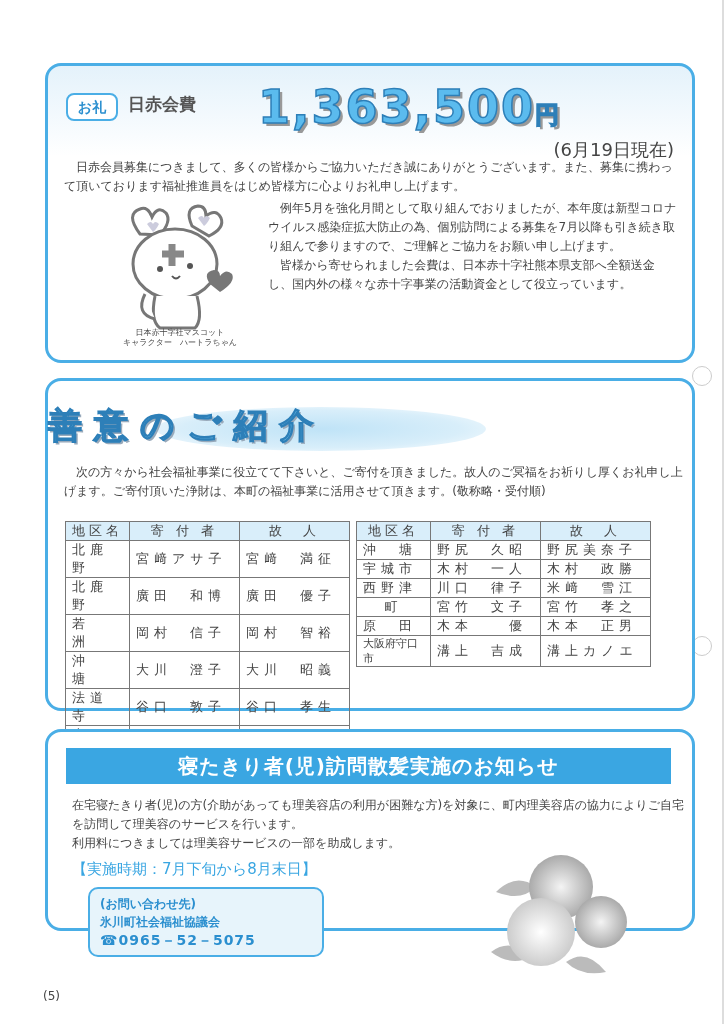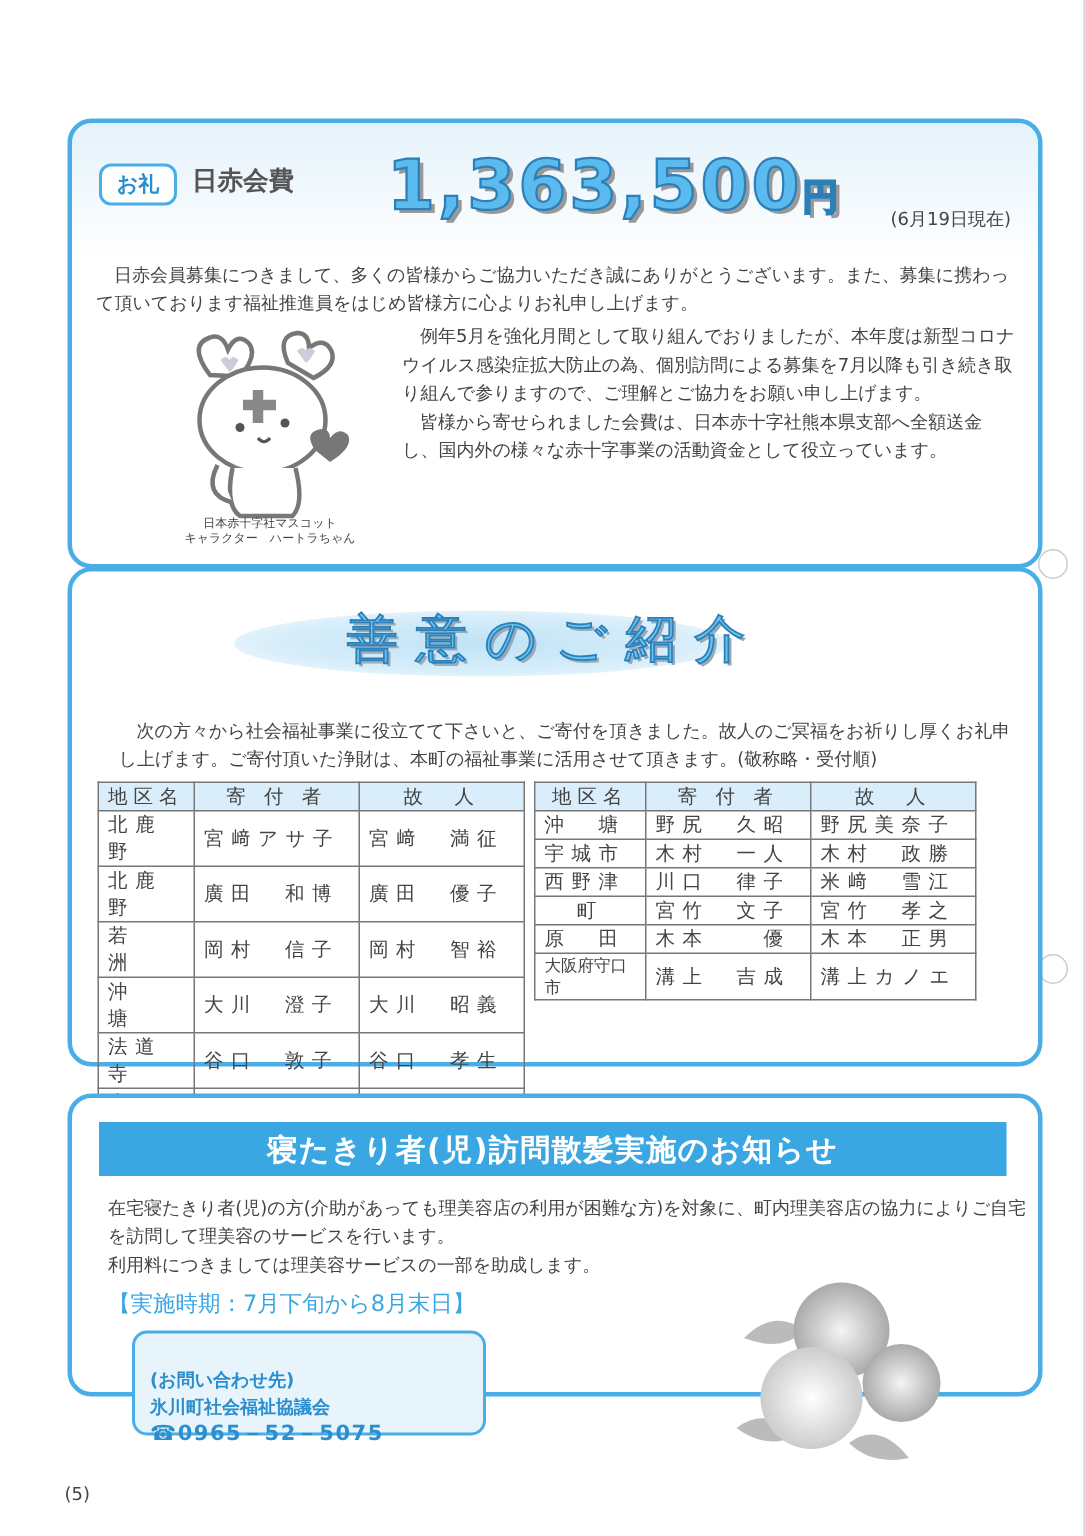--- a/index.html
+++ b/index.html
@@ -5,54 +5,54 @@
   html, body { margin: 0; padding: 0; }
   body {
     width: 724px; height: 1024px; background: #ffffff; position: relative; overflow: hidden;
     font-family: "DejaVu Sans", sans-serif; color: #333;
   }
   .panel {
     position: absolute; left: 45px; width: 650px; border: 3px solid #4aaee6; border-radius: 16px;
     background: #fff; box-sizing: border-box;
   }
   
-  #p1 { top: 63px; height: 300px; background: linear-gradient(#e4f2fb 0px, #ffffff 90px); margin-top: 16px; }
+  #p1 { top: 63px; height: 300px; background: linear-gradient(#e4f2fb 0px, #ffffff 90px); }
   .orei {
     position: absolute; left: 18px; top: 27px; width: 48px; height: 24px; border: 2px solid #4aaee6;
     border-radius: 8px; color: #2b8fcf; font-weight: bold; font-size: 14px; text-align: center; line-height: 24px; background: #fff;
   }
   .fee-label { position: absolute; left: 80px; top: 27px; font-size: 17px; font-weight: bold; color: #555; }
   .amount {
     position: absolute; left: 210px; top: 14px; font-family: "DejaVu Sans", sans-serif; font-weight: bold;
     font-size: 46px; letter-spacing: 2px; color: #5bbbee;
     -webkit-text-stroke: 1.5px #2d7fb8; text-shadow: 3px 3px 0 #999;
   }
   .amount .yen { font-size: 24px; }
-  .asof { position: absolute; right: 18px; top: 56px; font-size: 12px; color: #444; }
+  .asof { position: absolute; right: 18px; top: 72px; font-size: 18px; color: #444; }
   .p1-text { position: absolute; font-size: 12px; line-height: 19px; color: #444; }
   #p1-intro { left: 16px; top: 92px; width: 620px; text-indent: 1em; }
   #p1-body { left: 220px; top: 133px; width: 410px; }
   #p1-body p { margin: 0; text-indent: 1em; }
   .mascot { position: absolute; left: 62px; top: 138px; width: 140px; height: 130px; }
   .mascot-cap { position: absolute; left: 62px; top: 262px; width: 140px; text-align: center; font-size: 8px; line-height: 10px; color: #444; }
 
   
   #p2 { top: 378px; height: 333px; }
   .title-oval {
     position: absolute; left: 108px; top: 26px; width: 330px; height: 44px; border-radius: 50%;
     background: radial-gradient(ellipse at center, #bfe3f7 0%, #d8eefa 60%, #ffffff 100%);
   }
   .zenni-title {
-    position: absolute; left: 0; width: 100%; top: 22px; text-align: center; font-size: 34px; font-weight: normal;
+    position: absolute; left: 0; width: 100%; top: 22px; text-align: left; font-size: 34px; font-weight: bold;
     letter-spacing: 12px; color: #6cc3f0; -webkit-text-stroke: 1.2px #2d7fb8; text-shadow: 2px 2px 0 #9ab;
   }
   #p2-text { position: absolute; left: 16px; top: 82px; width: 625px; font-size: 12px; line-height: 19px; color: #444; }
   #p2-text .first { text-indent: 1em; }
   #p2-text .sub { font-weight: bold; color: #333; }
-  #p2-text p { margin: 15px; }
+  #p2-text p { margin: 0; }
   .tbl { position: absolute; top: 140px; border-collapse: collapse; font-size: 13px; color: #444; }
   .tbl th, .tbl td { border: 1px solid #777; height: 14px; padding: 0 6px; box-sizing: border-box; }
   .tbl th { background: #d9eefa; font-weight: normal; letter-spacing: 4px; text-align: center; }
   .tbl td { letter-spacing: 5px; }
   #tblL { left: 17px; }
   #tblR { left: 308px; }
   .c1 { width: 64px; } .c2 { width: 110px; } .c3 { width: 110px; }
   .c1r { width: 74px; } .c2r { width: 110px; } .c3r { width: 110px; }
   .small { font-size: 11px; letter-spacing: 0 !important; }
 
@@ -60,21 +60,21 @@
   #p3 { top: 729px; height: 202px; }
   .banner {
     position: absolute; left: 18px; top: 16px; width: 605px; height: 36px; background: #3aa6e2; color: #fff;
     font-size: 20px; font-weight: bold; text-align: center; line-height: 36px; letter-spacing: 1px;
   }
   #p3-text { position: absolute; left: 24px; top: 64px; width: 620px; font-size: 12px; line-height: 19px; color: #444; }
   #p3-text p { margin: 0; }
   .period { position: absolute; left: 24px; top: 128px; font-size: 15px; font-weight: normal; color: #3aa6e2; }
   .contact {
     position: absolute; left: 40px; top: 155px; width: 236px; height: 70px; border: 2px solid #4aaee6; border-radius: 10px;
-    background: #e7f4fb; box-sizing: border-box; padding: 22px 10px; color: #2b8fcf; font-weight: bold; font-size: 12px; line-height: 18px;
+    background: #e7f4fb; box-sizing: border-box; padding: 6px 10px; color: #2b8fcf; font-weight: bold; font-size: 12px; line-height: 18px;
   }
   .contact div { white-space: nowrap; }
   .contact .tel { font-size: 14px; letter-spacing: 1px; }
   .flower { position: absolute; left: 438px; top: 120px; width: 150px; height: 130px; }
   .page-num { position: absolute; left: 43px; top: 989px; font-size: 12px; color: #444; }
   .hole { position: absolute; left: 692px; width: 18px; height: 18px; border: 1px solid #ccc; border-radius: 50%; }
   .edge { position: absolute; right: 0; top: 0; width: 2px; height: 1024px; background: #ddd; }
 </style>
 </head>
 <body>

